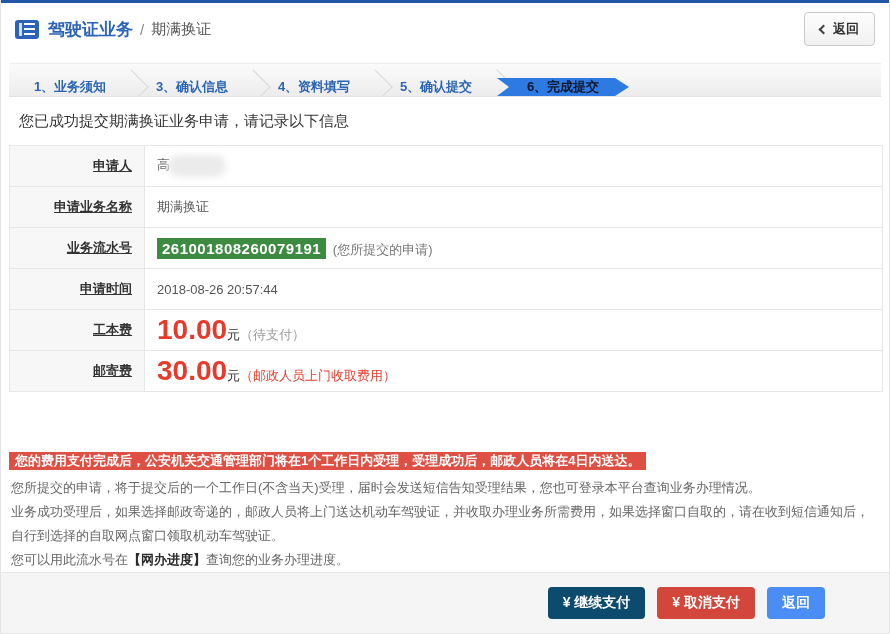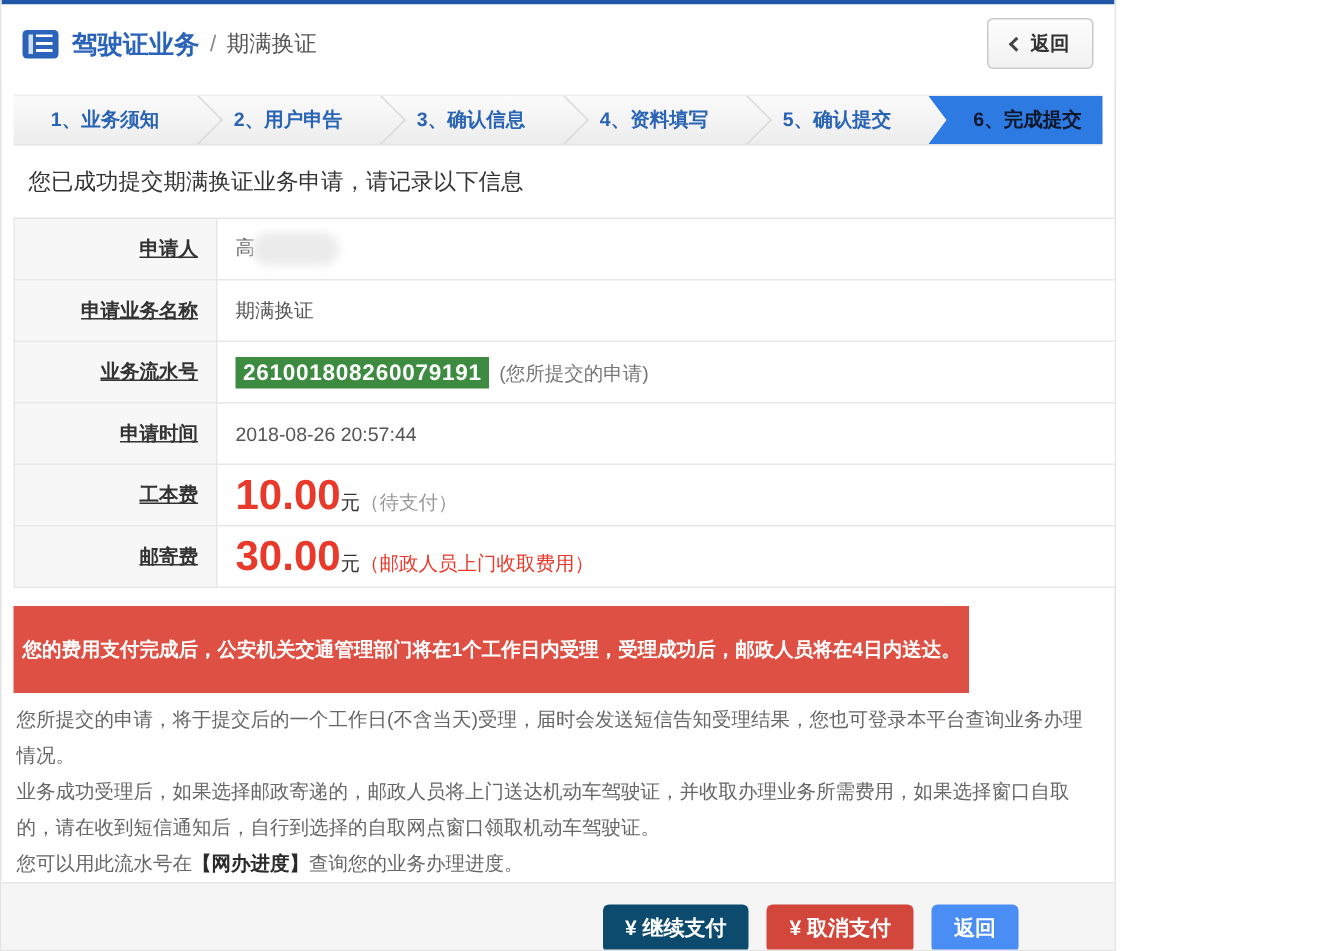--- a/index.html
+++ b/index.html
@@ -1,18 +1,18 @@
 <!DOCTYPE html>
 <html><head>
 <meta charset="utf-8">
 <style>
   * { margin:0; padding:0; box-sizing:border-box; }
   html,body { width:890px; height:634px; }
   body { font-family:"Liberation Sans","DejaVu Sans",sans-serif; background:#fff; }
-  .page { width:744px; height:634px; display:flex; flex-direction:column;
+  .page { width:890px; height:634px; display:flex; flex-direction:column;
           border:1px solid #e3e3e3; border-top:none; background:#fff; overflow:hidden; }
 
   
   .topbar { height:3px; background:#2257a8; flex:none; }
 
   
   .header { height:52px; display:flex; align-items:center; padding:0 14px; background:#fff; flex:none; }
   .doc-icon { width:24px; height:19px; border-radius:3px; background:#2a63b9; position:relative; flex:none; }
   .doc-icon::before { content:""; position:absolute; inset:3px 4px 3px 9px;
           background:repeating-linear-gradient(#fff 0 2px, #2a63b9 2px 5px); }
@@ -22,21 +22,21 @@
   .subtitle { color:#555; font-size:15px; }
   .back-btn { margin-left:auto; display:inline-flex; align-items:center; gap:6px;
           padding:7px 15px; background:linear-gradient(#fdfdfd,#f1f1f1);
           border:1px solid #c9c9c9; border-radius:4px; color:#333; font-size:13px; font-weight:bold; cursor:pointer;
           font-family:inherit; }
   .chev-left { display:inline-block; width:7px; height:7px; border-left:2px solid #444; border-bottom:2px solid #444;
           transform:rotate(45deg); }
 
   
   .stepbar { margin:8px 8px 0; height:34px; display:flex; position:relative; overflow:hidden;
-          background:linear-gradient(#fbfbfb,#ececec); border-top:1px solid #eee; border-bottom:1px solid #e3e3e3; flex:none; }
+          background:linear-gradient(#fbfbfb,#ececec); border-top:1px solid #eee; border-bottom:1px solid #e3e3e3; flex:none;align-items:flex-end; }
   .step { width:122px; display:flex; align-items:center; justify-content:center;
           color:#2a64b4; font-size:13px; font-weight:bold; position:relative; flex:none; }
   .step:not(.active)::after { content:""; position:absolute; top:50%; right:0; width:24px; height:24px;
           border-top:1px solid #d9d9d9; border-right:1px solid #d9d9d9;
           transform:translate(50%,-50%) rotate(45deg); }
   .step.active { width:132px; background:#2d7ae2; color:#0f172a; z-index:2;
           clip-path:polygon(0 0, calc(100% - 14px) 0, 100% 50%, calc(100% - 14px) 100%, 0 100%, 12px 50%); }
 
   .content { flex:1; }
 
@@ -53,21 +53,21 @@
   .serial-badge { display:inline-block; background:#3d8b40; color:#fff; font-weight:bold; font-size:15px;
           padding:2px 5px; letter-spacing:.5px; }
   .serial-note { color:#777; margin-left:3px; }
   .amount { color:#e8392b; font-weight:bold; font-size:28px; }
   .unit { color:#333; }
   .note-gray { color:#999; }
   .note-red { color:#e8392b; }
 
   
   .banner-wrap { margin:12px 8px 6px; }
-  .banner { display:inline-block; background:#df5044; color:#fff; font-weight:bold; font-size:13px; padding:20px 6px; }
+  .banner { display:inline-block; background:#df5044; color:#fff; font-weight:bold; font-size:13px; padding:0 6px;margin-top:48px; }
 
   
   .notes { margin:4px 10px 0; color:#666; font-size:13px; line-height:24px; }
   .notes p { margin:0; }
   .progress-line { margin-top:26px; }
   .hl { font-weight:bold; color:#2b2b2b; }
 
   
   .footer { flex:none; background:#f5f5f5; border-top:1px solid #e7e7e7; border-bottom:1px solid #e7e7e7;
           margin-bottom:2px; padding:14px 64px 15px 0; display:flex; justify-content:flex-end; gap:12px; }
@@ -90,23 +90,20 @@
     <span class="subtitle">期满换证</span>
     <button class="back-btn">
       <span class="chev-left"></span>
       <span>返回</span>
     </button>
   </div>
 
   <div class="stepbar">
     <div class="step">
         <span>1、业务须知</span>
-      </div>
-    <div class="step">
-        <span>2、用户申告</span>
       </div>
     <div class="step">
         <span>3、确认信息</span>
       </div>
     <div class="step">
         <span>4、资料填写</span>
       </div>
     <div class="step">
         <span>5、确认提交</span>
       </div>

